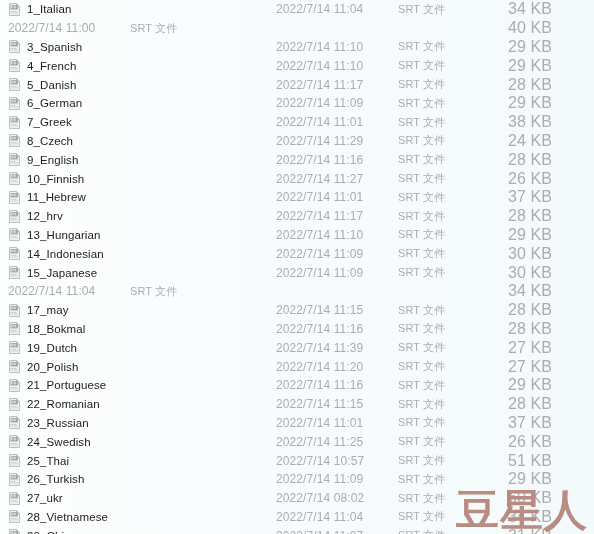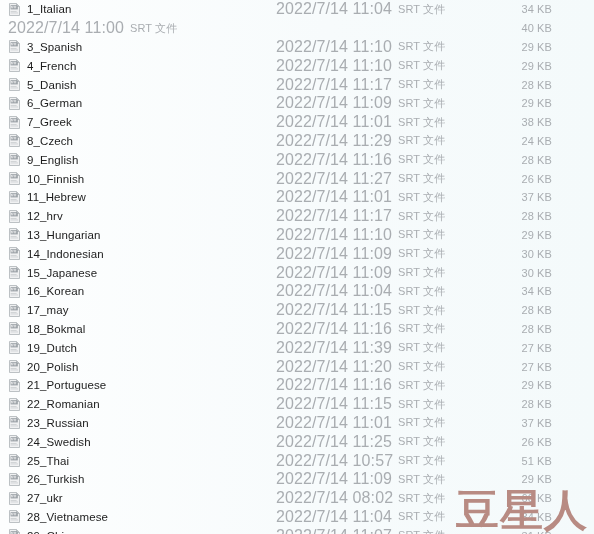--- a/index.html
+++ b/index.html
@@ -52,34 +52,34 @@
   .name-text {
     font-size: 11.5px;
     color: #1c1c1c;
     letter-spacing: 0.1px;
     overflow: hidden;
     text-overflow: ellipsis;
   }
   .cell-date {
     flex: 0 0 122px;
     width: 122px;
-    font-size: 16px;
+    font-size: 12px;
     color: #a9adb1;
     letter-spacing: 0.1px;
   }
   .cell-type {
     flex: 0 0 104px;
     width: 104px;
     font-size: 11px;
     color: #a9adb1;
     letter-spacing: 0.1px;
   }
   .cell-size {
     flex: 1 1 auto;
-    font-size: 11px;
+    font-size: 16px;
     color: #a9adb1;
     text-align: right;
     padding-right: 42px;
     letter-spacing: 0.1px;
   }
   .watermark {
     position: absolute;
     right: 6px;
     bottom: 2px;
     font-size: 43px;
@@ -405,36 +405,20 @@
         <rect x="2.6" y="9.6" width="7.4" height="0.7" fill="#c3c7ca"></rect>
       </svg>
       <span class="name-text">15_Japanese</span>
     </div>
     <div class="cell-date">2022/7/14 11:09</div>
     <div class="cell-type">SRT 文件</div>
     <div class="cell-size">30 KB</div>
   </div>
 
   <div class="file-row">
-    <div class="cell-name">
-      <svg class="file-icon" viewBox="0 0 13 13">
-        <path d="M1.5 0.5 H8.5 L11.5 3.5 V12.5 H1.5 Z" fill="#f0f1f2" stroke="#b6babd" stroke-width="0.9"></path>
-        <path d="M8.5 0.5 V3.5 H11.5" fill="none" stroke="#b6babd" stroke-width="0.9"></path>
-        <rect x="2.6" y="2.2" width="7.2" height="4.2" fill="#9aa0a5"></rect>
-        <rect x="3.0" y="3.0" width="1.0" height="0.8" fill="#f2f3f4"></rect>
-        <rect x="4.4" y="3.0" width="1.0" height="0.8" fill="#f2f3f4"></rect>
-        <rect x="5.8" y="3.0" width="1.0" height="0.8" fill="#f2f3f4"></rect>
-        <rect x="7.2" y="3.0" width="1.0" height="0.8" fill="#f2f3f4"></rect>
-        <rect x="3.0" y="4.4" width="2.4" height="0.8" fill="#f2f3f4"></rect>
-        <rect x="6.0" y="4.4" width="2.2" height="0.8" fill="#f2f3f4"></rect>
-        <rect x="2.6" y="8.0" width="6.0" height="0.7" fill="#c3c7ca"></rect>
-        <rect x="2.6" y="9.6" width="7.4" height="0.7" fill="#c3c7ca"></rect>
-      </svg>
-      <span class="name-text">16_Korean</span>
-    </div>
     <div class="cell-date">2022/7/14 11:04</div>
     <div class="cell-type">SRT 文件</div>
     <div class="cell-size">34 KB</div>
   </div>
 
   <div class="file-row">
     <div class="cell-name">
       <svg class="file-icon" viewBox="0 0 13 13">
         <path d="M1.5 0.5 H8.5 L11.5 3.5 V12.5 H1.5 Z" fill="#f0f1f2" stroke="#b6babd" stroke-width="0.9"></path>
         <path d="M8.5 0.5 V3.5 H11.5" fill="none" stroke="#b6babd" stroke-width="0.9"></path>

